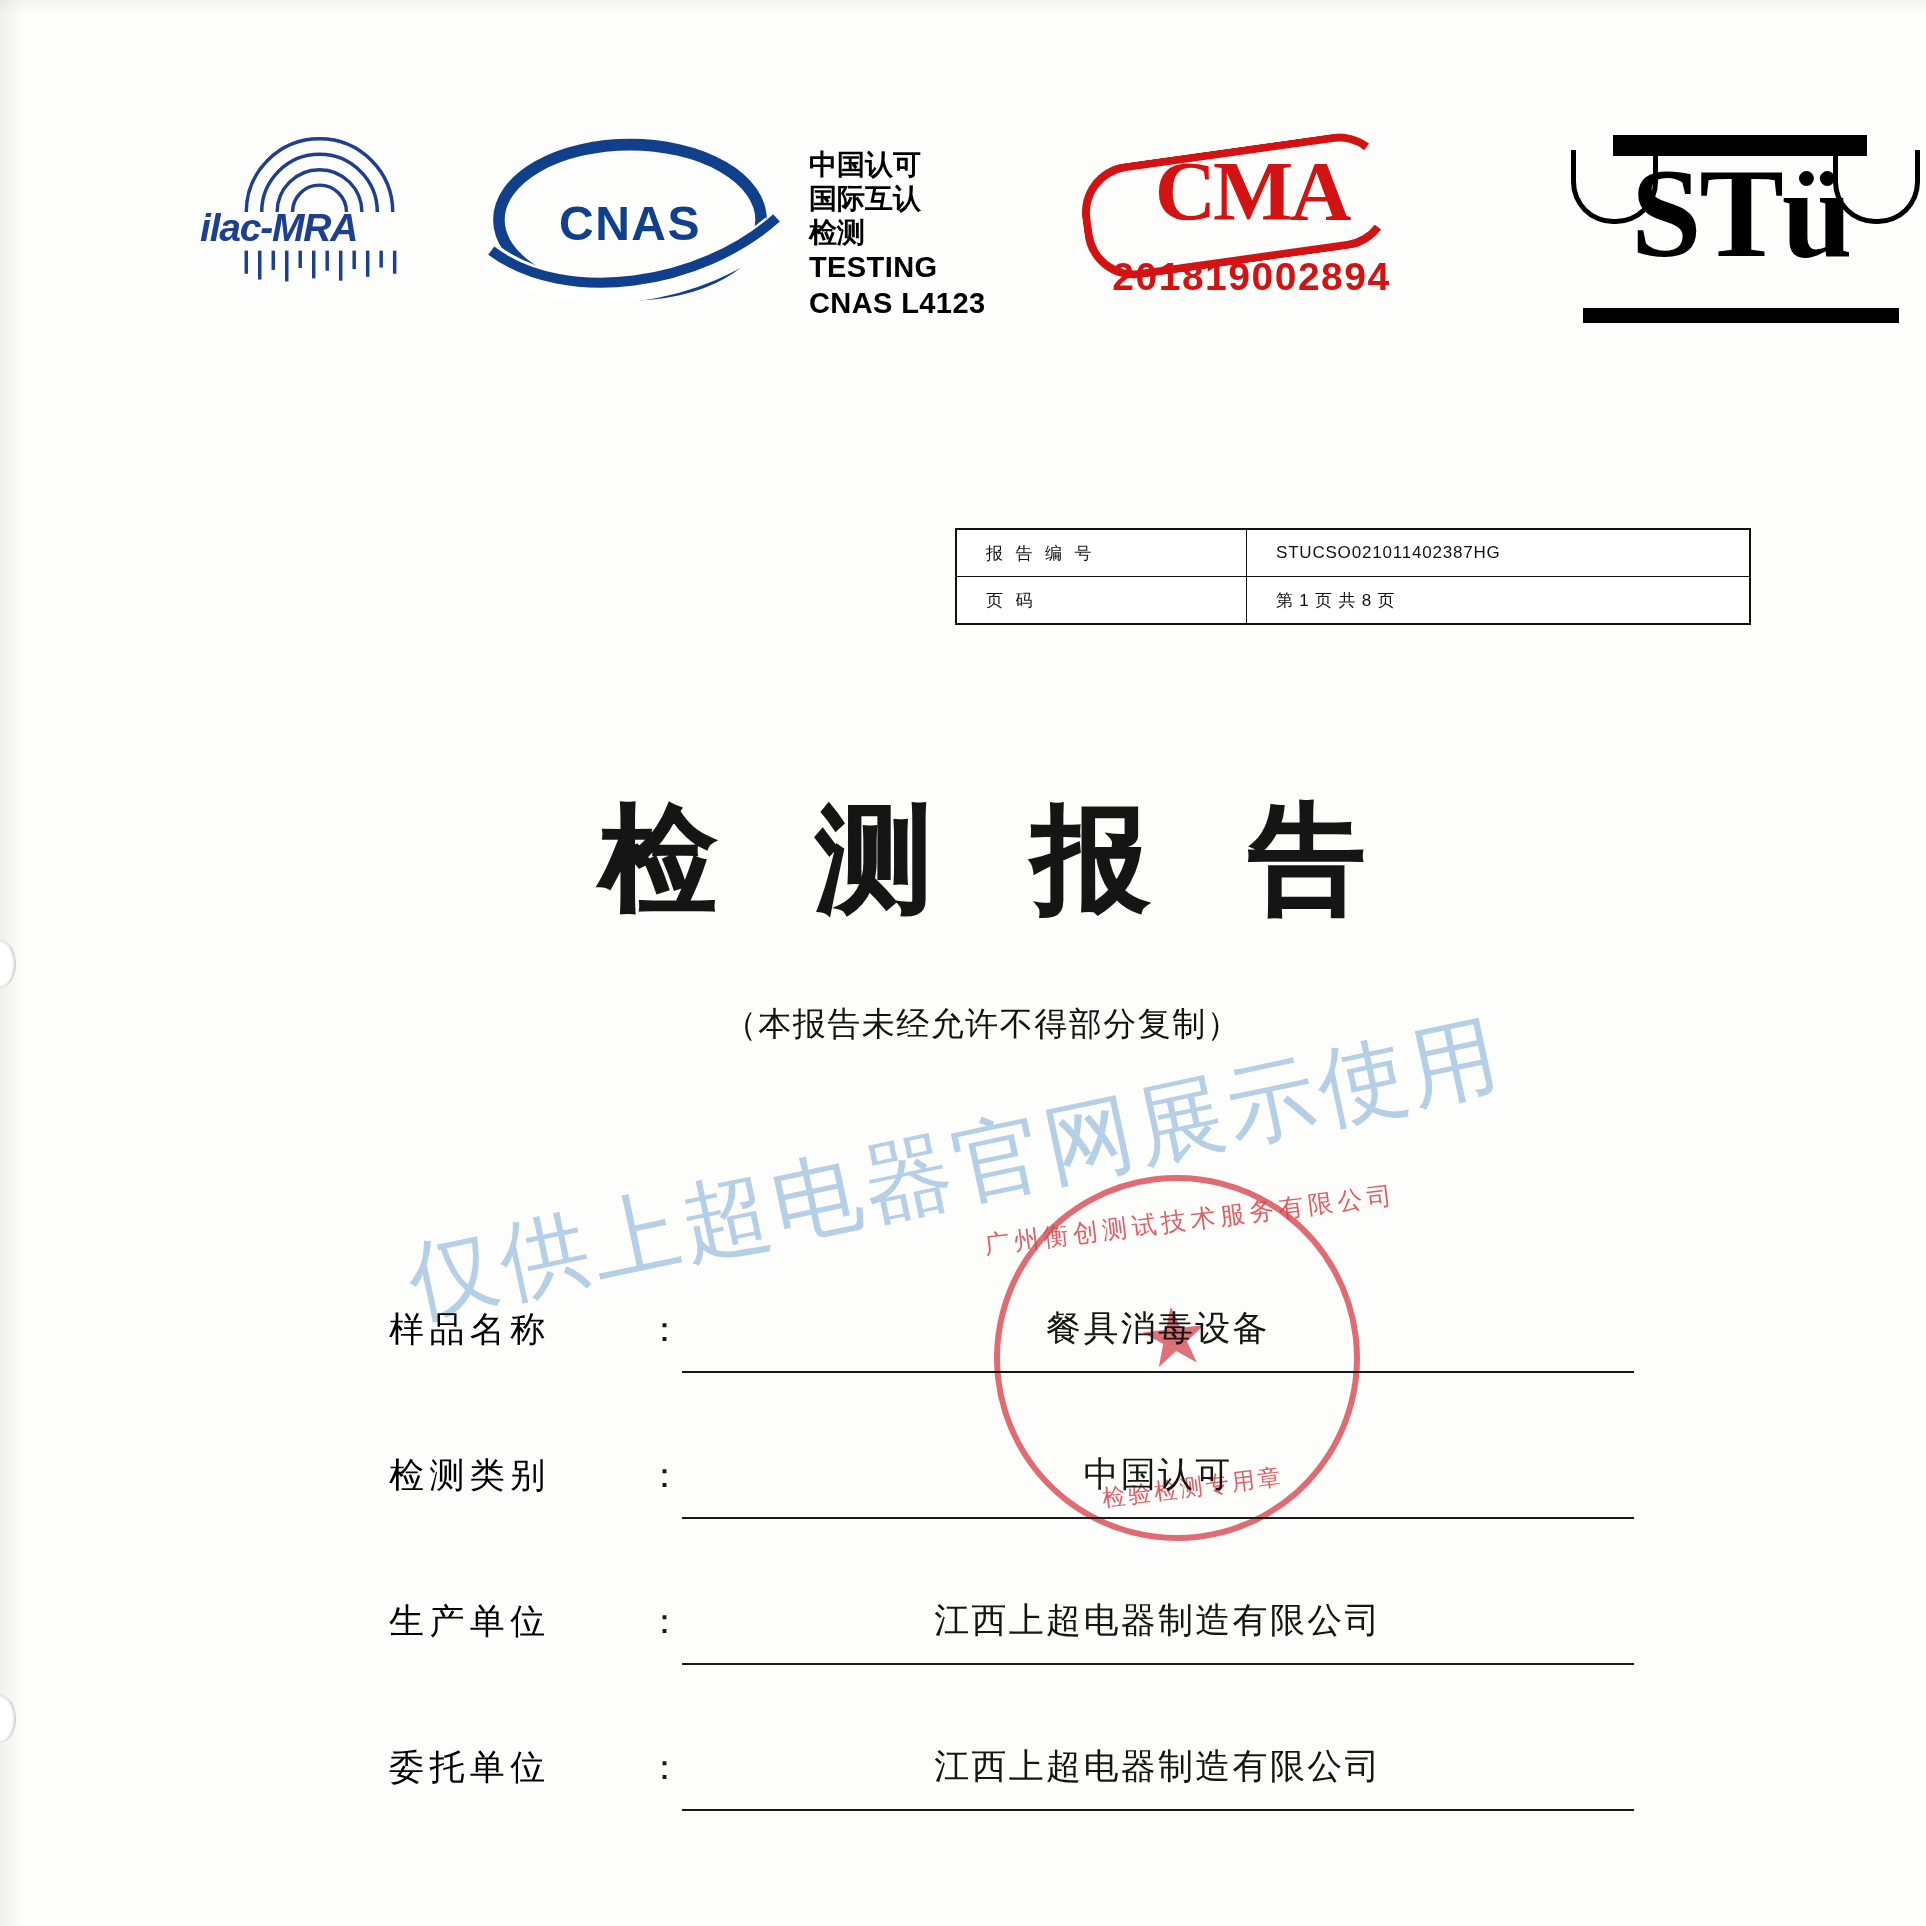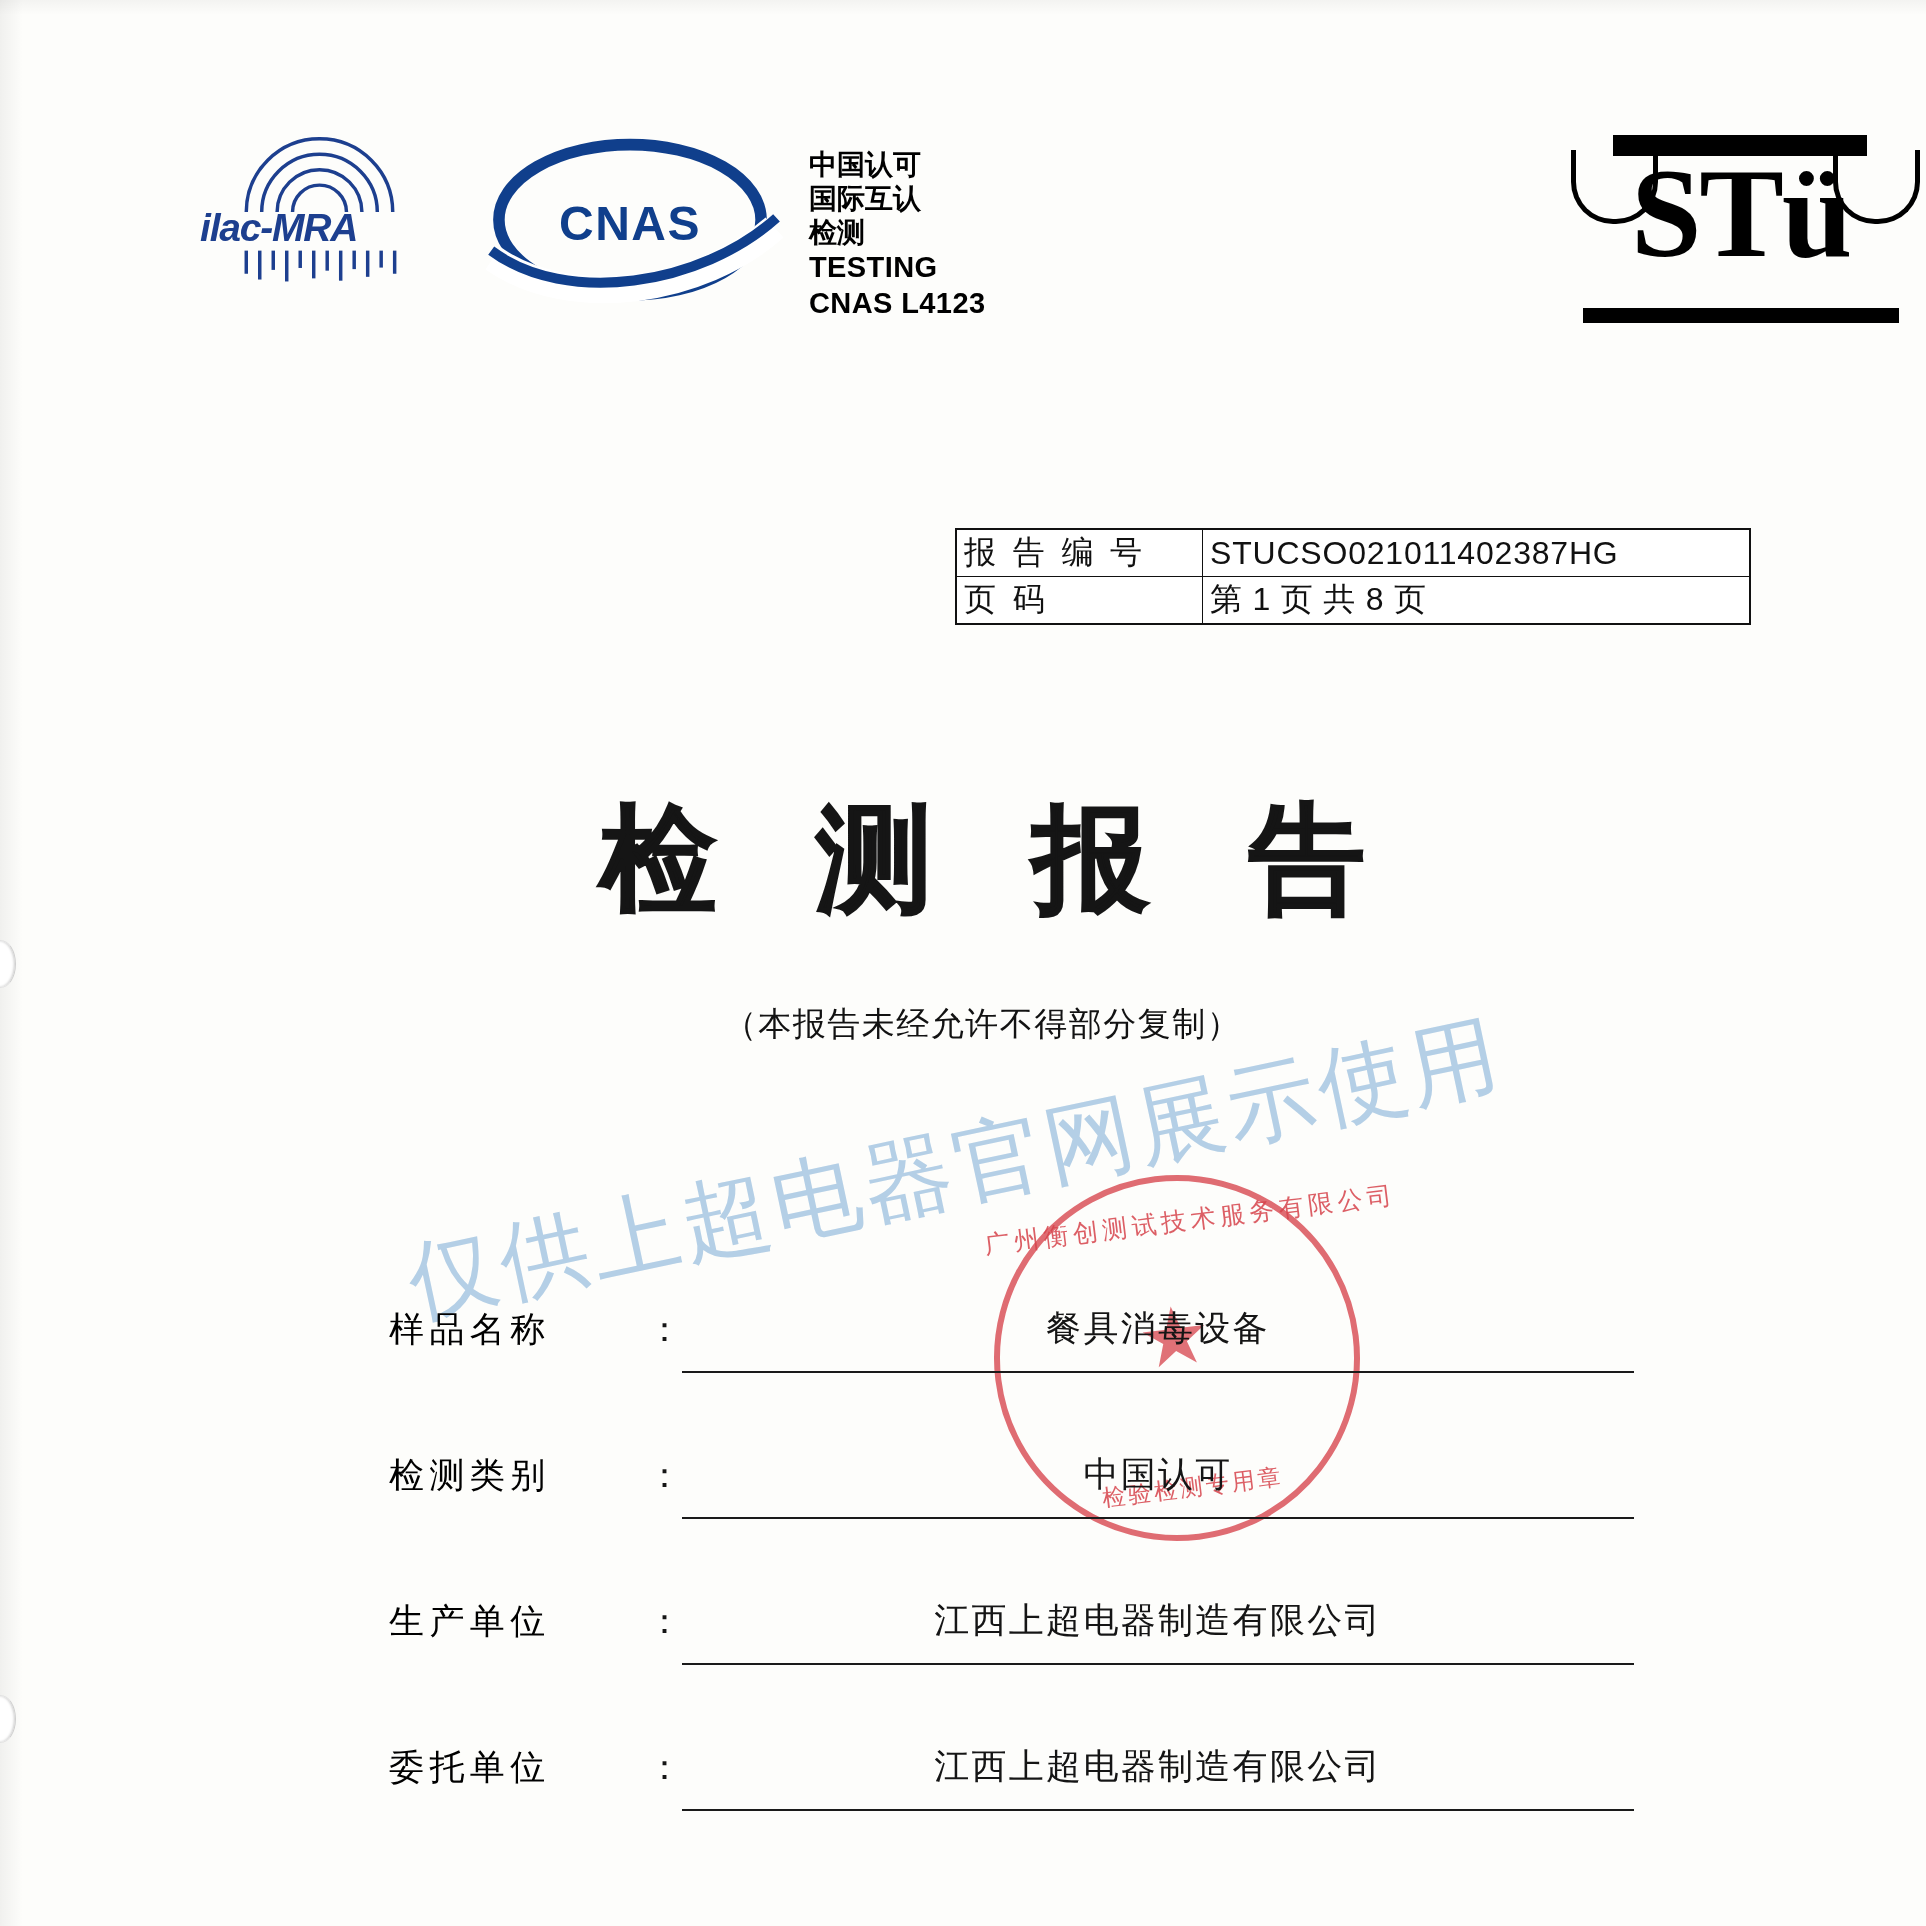--- a/index.html
+++ b/index.html
@@ -209,22 +209,22 @@
     border-collapse: collapse;
     background: #fff;
   }
   .report-table table {
     border-collapse: collapse;
     width: 100%;
   }
   .report-table td {
     border: 1.5px solid #111;
     height: 46px;
-    font-size: 32px;
-    padding: 0 7px;
+    font-size: 17px;
+    padding: 0 29px;
     font-family: "Liberation Sans", sans-serif;
     white-space: nowrap;
     margin-left: 28px;
   }
   .report-table td.label {
     width: 231px;
     letter-spacing: 3.9px;
   }
   .report-table td.value {
     letter-spacing: 0.8px;
@@ -417,20 +417,25 @@
     </div>
 
     <div class="cnas-lines">
       <div>中国认可</div>
       <div>国际互认</div>
       <div>检测</div>
       <div class="lat">TESTING</div>
       <div class="lat">CNAS L4123</div>
     </div>
 
+    <div class="logo-cma">
+      <div class="cma-ring"></div>
+      <div class="cma-word">CMA</div>
+      <div class="cma-num">201819002894</div>
+    </div>
 
     <div class="logo-stu">
       <div class="stu-bar-top"></div>
       <div class="stu-scale-l"></div>
       <div class="stu-scale-r"></div>
       <div class="stu-letters">STü</div>
       <div class="stu-bar-bottom"></div>
     </div>
   </div>
 

